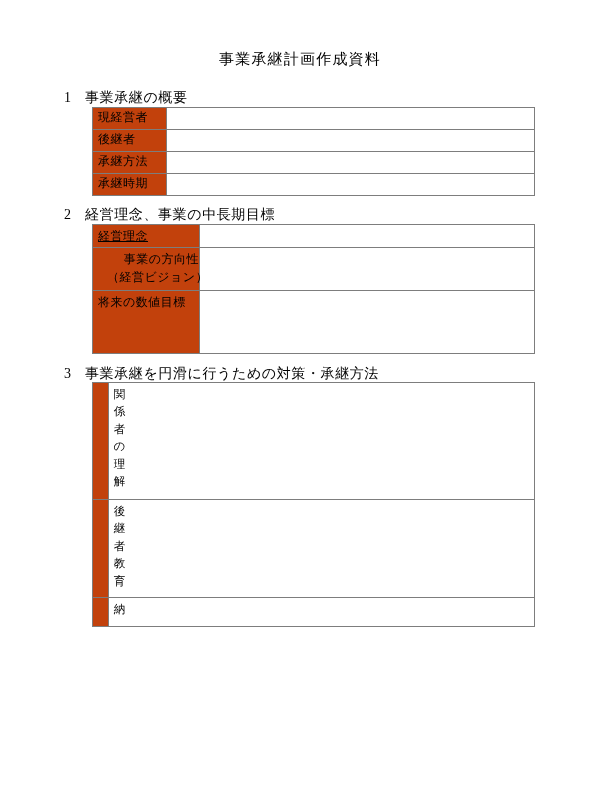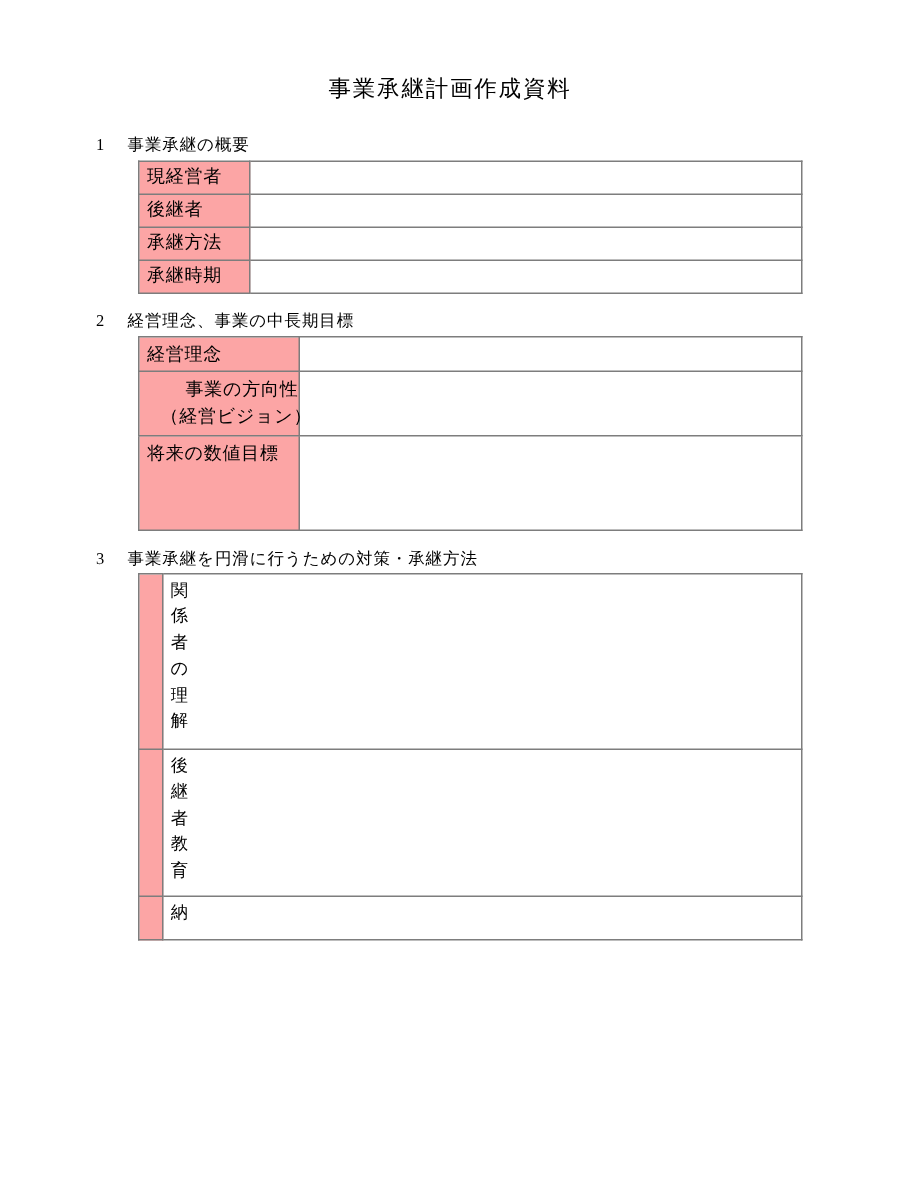--- a/index.html
+++ b/index.html
@@ -32,21 +32,21 @@
     text-align: center;
     font-size: 15px;
     letter-spacing: 1.2px;
     white-space: nowrap;
   }
 
   
   .section-head {
     position: absolute;
     left: 64px;
-    font-size: 11px;
+    font-size: 14px;
     letter-spacing: 0.6px;
     white-space: nowrap;
   }
   .section-head .num {
     display: inline-block;
     width: 21px;
   }
 
   
   table.form-table {
@@ -57,21 +57,21 @@
     width: 443px;
   }
   table.form-table td {
     border: 1px solid #7d7d7d;
     padding: 0;
     vertical-align: top;
     font-size: 12px;
     letter-spacing: 0.5px;
   }
   td.label-cell {
-    background: #fca5a5;
+    background: #c2410c;
     margin-left: 31px;
   }
   td.value-cell {
     background: #ffffff;
   }
 
   
   .t1 td.label-cell {
     width: 68px;
     height: 19px;
@@ -145,21 +145,21 @@
     </tbody>
   </table>
 
   <div class="section-head" style="top:206px;">
     <span class="num">2</span><span>経営理念、事業の中長期目標</span>
   </div>
 
   <table class="form-table t2" style="top:224px;">
     <tbody>
       <tr>
-        <td class="label-cell" style="height:17px;">
+        <td class="label-cell" style="height:17px;text-decoration:underline;">
           <span class="lbl-line">経営理念</span>
         </td>
         <td class="value-cell"></td>
       </tr>
       <tr>
         <td class="label-cell" style="height:38px;text-align:right;">
           <span class="lbl-line">事業の方向性</span>
           <span class="lbl-line indent">（経営ビジョン）</span>
         </td>
         <td class="value-cell"></td>

